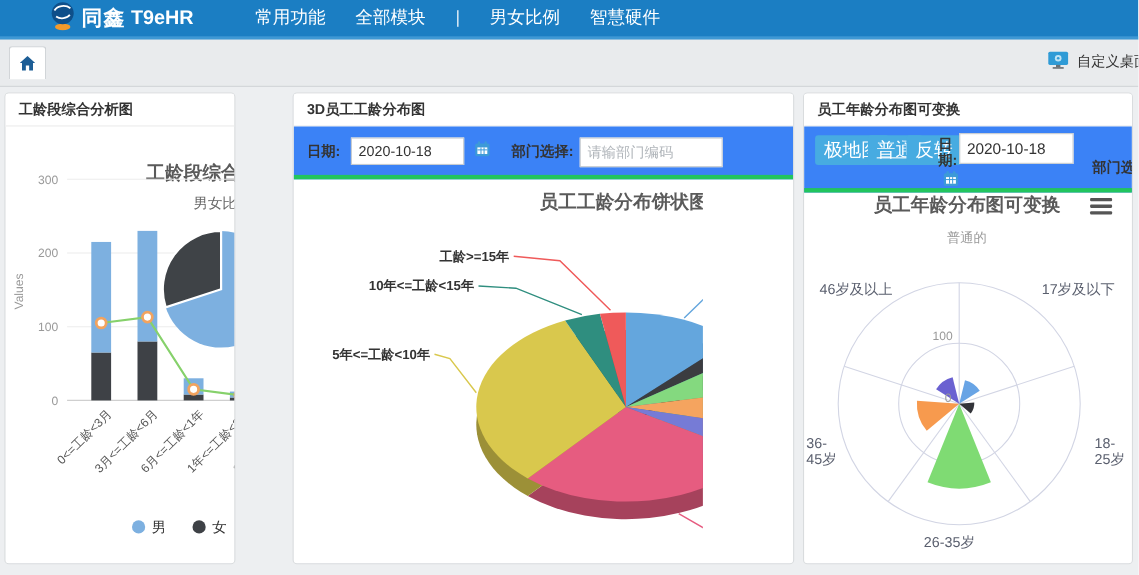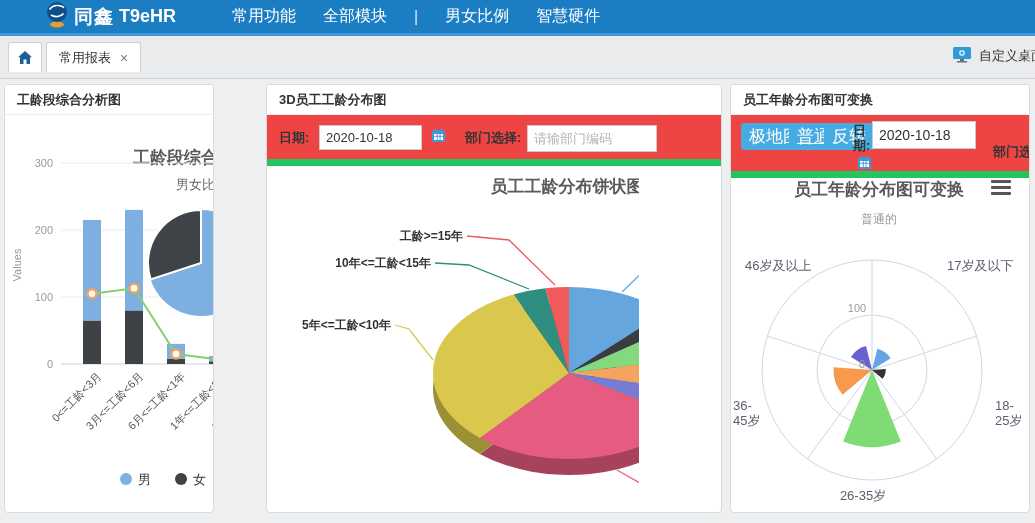--- a/index.html
+++ b/index.html
@@ -26,21 +26,21 @@
   .tab.active{left:46px;padding:0 12px;gap:9px;}
   .closex{color:#777;font-size:14px;line-height:1;}
   .desktop{position:absolute;left:952px;top:10px;display:flex;gap:7px;align-items:center;font-size:13px;color:#333;cursor:pointer;white-space:nowrap;}
 
   
   .panel{position:absolute;top:84px;height:429px;background:#fff;border:1px solid #d9dcde;border-radius:4px;overflow:hidden;box-sizing:border-box;}
   #p-left{left:4px;width:210px;}
   #p-mid{left:266px;width:456px;}
   #p-right{left:730px;width:300px;}
   .panel-head{height:29px;line-height:29px;padding:0 12px;font-size:13px;font-weight:bold;color:#333;border-bottom:1px solid #ececec;background:#fff;}
-  .toolbar{position:relative;background:#ef4444;border-bottom:7px solid #22c55e;}
+  .toolbar{position:relative;background:#3b82f6;border-bottom:4px solid #22c55e;}
   #p-mid .toolbar{height:44px;}
   #p-right .toolbar{height:56px;}
   .tb-label{position:absolute;font-size:13px;font-weight:bold;color:#333;white-space:nowrap;}
   .tb-label.wrap{white-space:normal;width:18px;line-height:15px;}
   .tb-input{position:absolute;border:1px solid #c6cbd0;font-size:13px;color:#333;padding:0 6px;background:#fff;box-sizing:border-box;font-family:inherit;}
   input::placeholder{color:#b0b5ba;}
   .m-date-label{left:12px;top:14px;}
   .m-date-input{left:52px;top:10px;width:103px;height:25px;}
   .m-cal{position:absolute;left:164px;top:13px;cursor:pointer;}
   .m-dept-label{left:198px;top:14px;}
@@ -93,24 +93,20 @@
       <a>男女比例</a>
       <a>智慧硬件</a>
     </nav>
   </header>
 
   <div class="tabbar">
     <div class="tab home">
       <svg width="16" height="16" viewBox="0 0 16 16">
           <path d="M8,1 L15,7.2 H13 V14 H9.5 V9.5 H6.5 V14 H3 V7.2 H1 Z" fill="#1d5e96"></path>
         </svg>
-    </div>
-    <div class="tab active">
-      <span>常用报表</span>
-      <span class="closex">×</span>
     </div>
     <div class="desktop">
       <span>
         <svg width="20" height="17" viewBox="0 0 20 17">
             <rect x="1" y="1" width="18" height="12" rx="1.5" fill="#2f9bd6"></rect>
             <circle cx="10" cy="7" r="3" fill="#bfe3f4"></circle>
             <circle cx="10" cy="7" r="1.2" fill="#2f9bd6"></circle>
             <rect x="8" y="13" width="4" height="2" fill="#6b7176"></rect>
             <rect x="5" y="15" width="10" height="1.5" fill="#6b7176"></rect>
           </svg>

